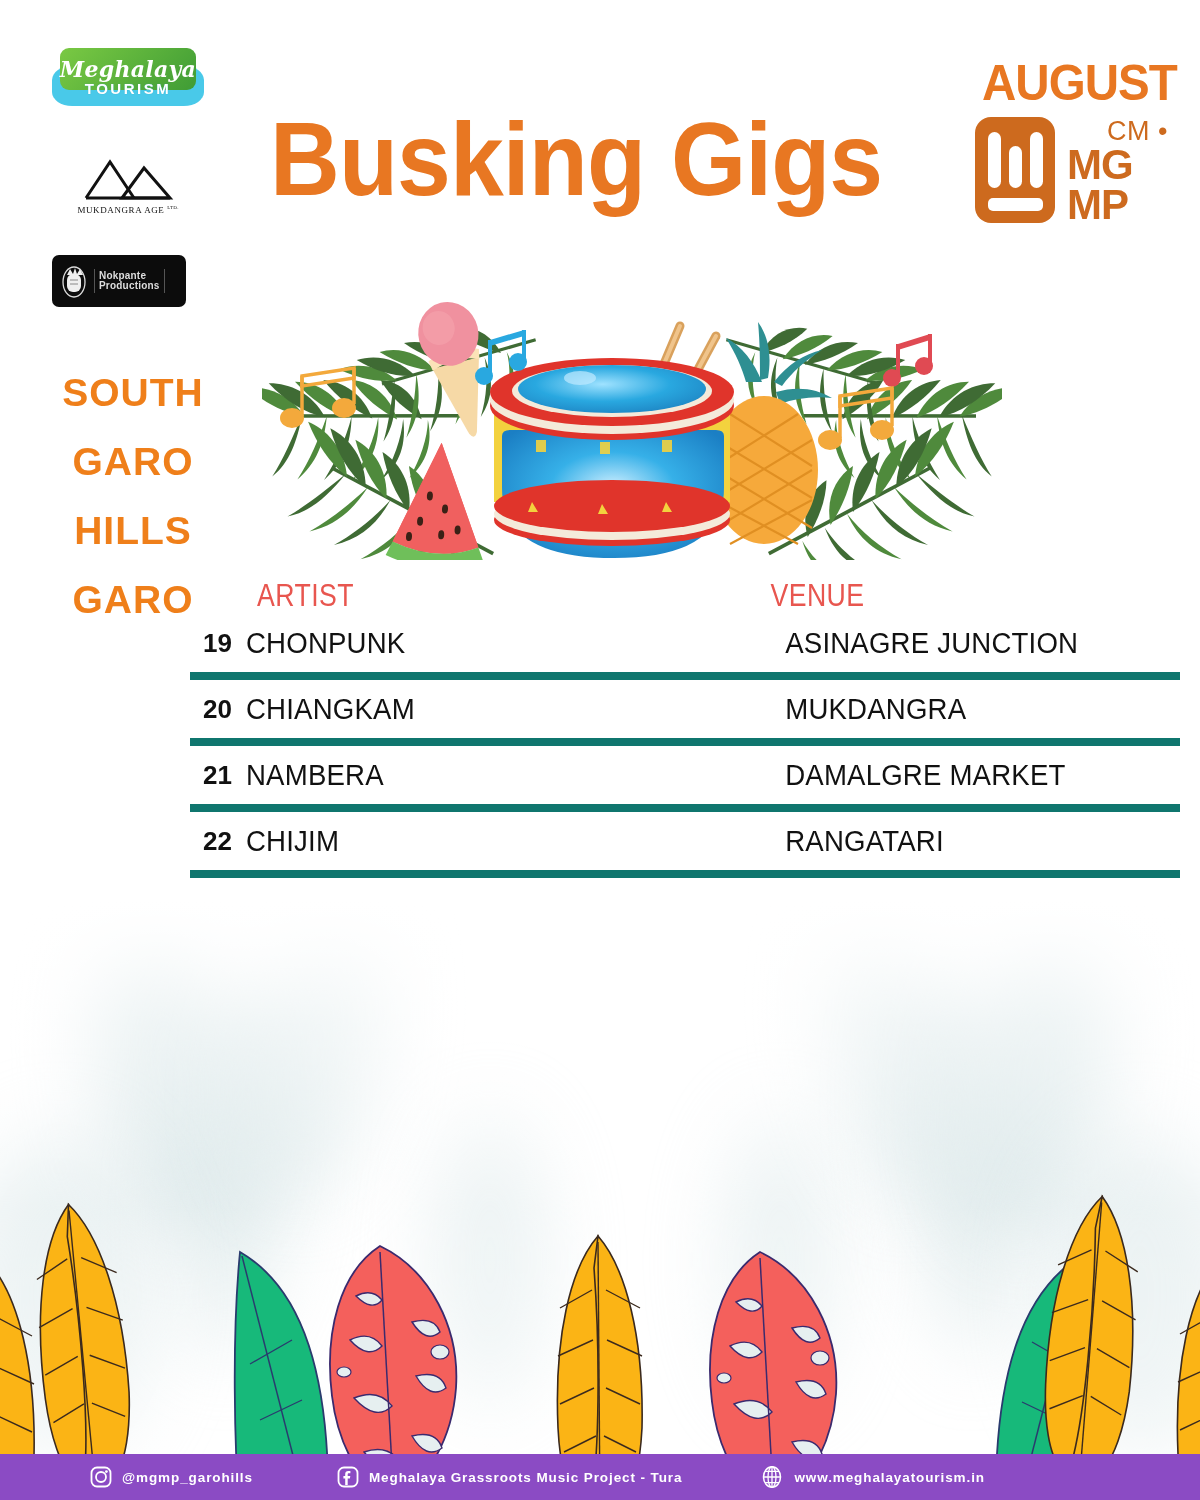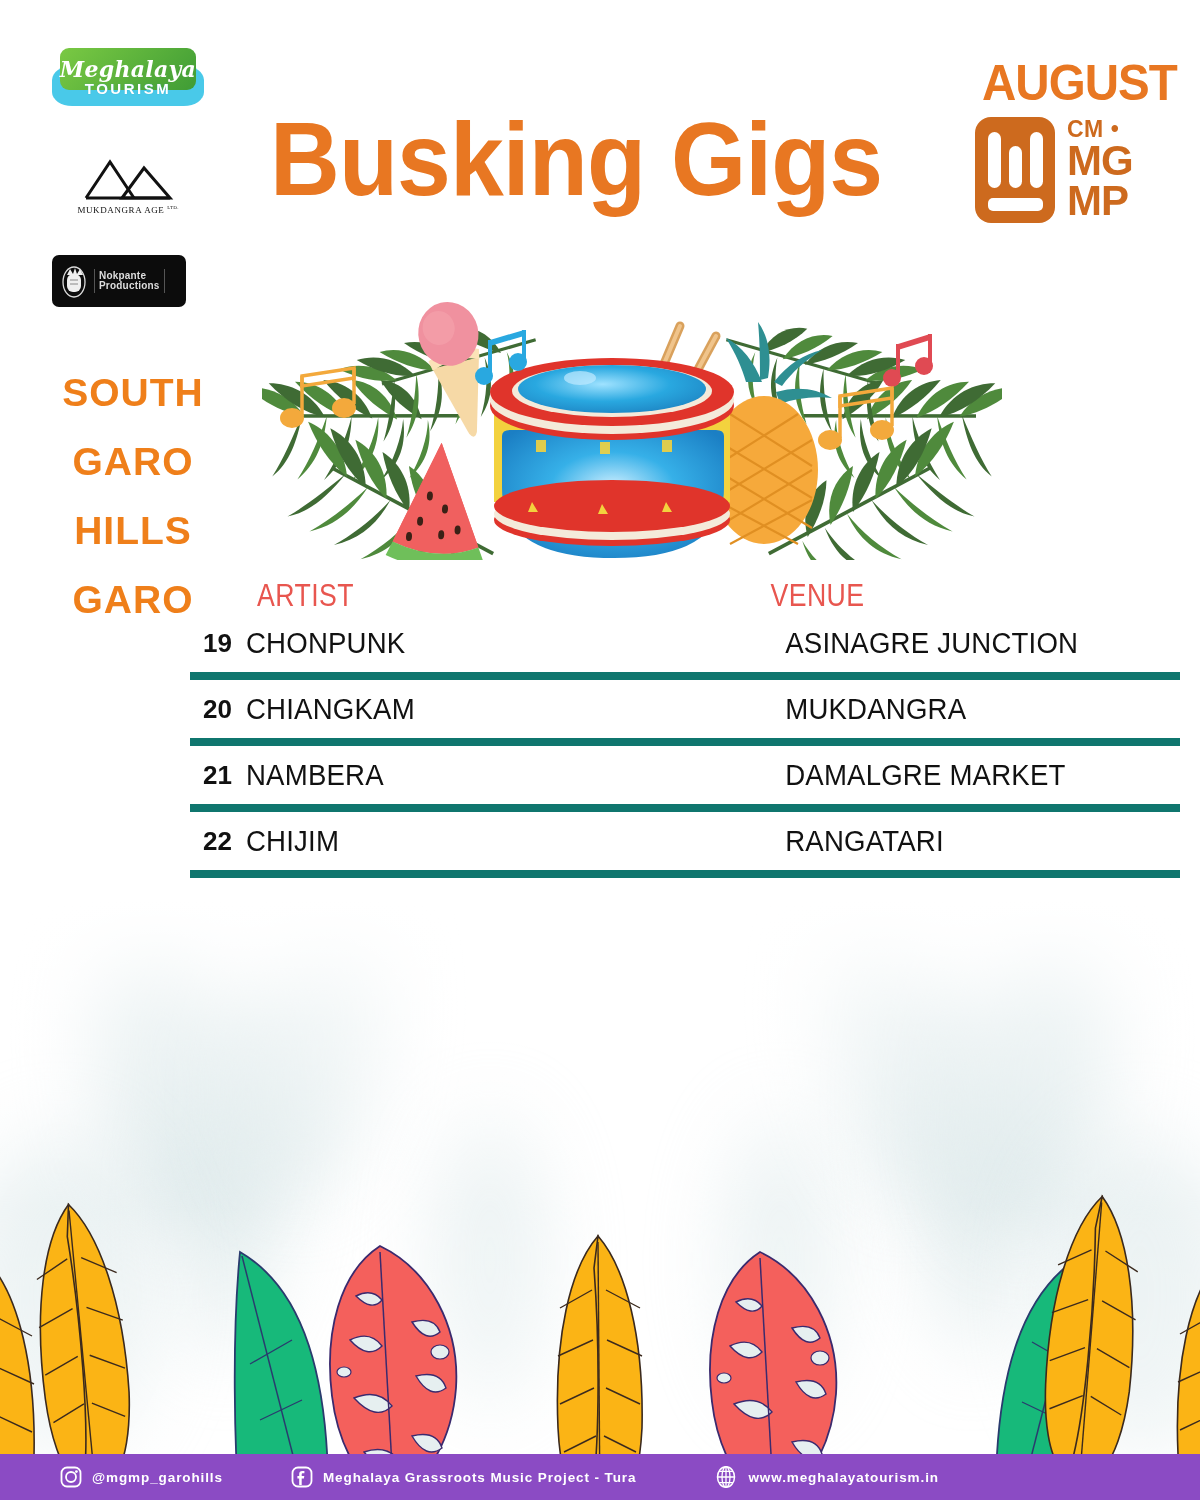--- a/index.html
+++ b/index.html
@@ -96,21 +96,21 @@
   }
 
   
   .mgmp{ position:absolute; right:28px; top:58px; z-index:4; width:200px; }
   .mgmp .aug{
     color:#e87722; font-size:50px; font-weight:bold; letter-spacing:-1px;
     line-height:50px; text-align:right; transform:scaleX(.95); transform-origin:right center;
   }
   .mgmp-row{ display:flex; align-items:flex-start; gap:9px; margin-top:6px; justify-content:flex-start; }
   .mgmp-letters{ line-height:1; padding-top:4px; }
-  .mgmp-letters .cm{ color:#cd6a1e; font-size:23px; font-weight:bold; letter-spacing:.5px; }
+  .mgmp-letters .cm{ color:#cd6a1e; font-size:27px; font-weight:normal; letter-spacing:.5px;margin-left:40px; }
   .mgmp-letters .mg,
   .mgmp-letters .mp{ color:#cd6a1e; font-size:42px; font-weight:bold; line-height:40px; letter-spacing:-1px; }
 
   
   .hero{ position:absolute; left:262px; top:288px; width:740px; height:272px; z-index:3; }
 
   
   .sched{ position:absolute; left:190px; top:578px; width:990px; z-index:4; }
   .sched-head{ display:flex; color:#e8564f; font-size:31px; letter-spacing:.5px;
                transform:scaleX(.86); transform-origin:left center; width:116%; }
@@ -135,22 +135,22 @@
     transform:scaleX(.92); transform-origin:left center;
   }
 
   
   .footer{
     position:absolute; left:0; bottom:0; width:1200px; height:46px;
     background:#8b4bc4; display:flex; align-items:center; z-index:6;
   }
   .f-item{ display:flex; align-items:center; gap:10px; color:#fff;
            font-size:13.5px; font-weight:bold; letter-spacing:.9px; }
-  .f-item.insta{ margin-left:60px; }
-  .f-item.fb{ margin-left:52px;padding-left:16px; }
+  .f-item.insta{ margin-left:90px; }
+  .f-item.fb{ margin-left:68px;padding-left:16px; }
   .f-item.web{ margin-left:78px; }
 </style>
 </head>
 <body>
 
 <div class="bg-band">
   <div class="blob b1"></div>
     <div class="blob b2"></div>
     <div class="blob b3"></div>
   <div class="blob b4"></div>

